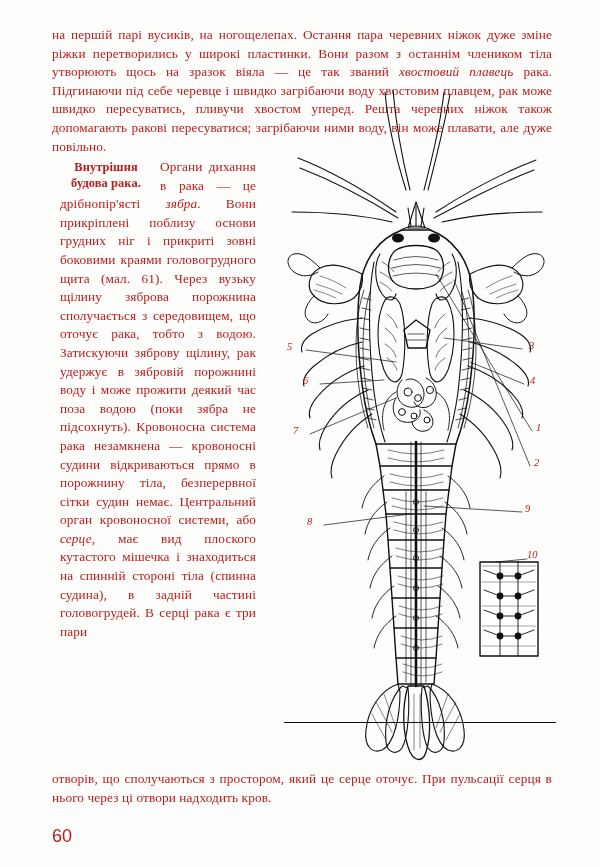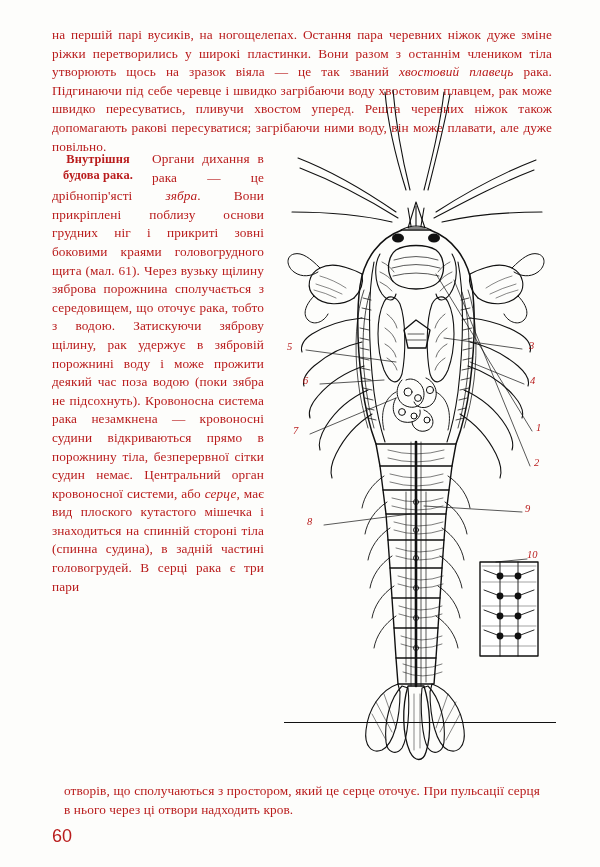--- a/index.html
+++ b/index.html
@@ -36,21 +36,21 @@
     position: absolute;
     left: 52px;
     top: 62px;
     width: 212px;
     font-size: 13.3px;
     line-height: 18.6px;
     text-align: justify;
     text-justify: inter-word;
     letter-spacing: 0.1px;
   }
-  .left-col p { margin: 0; }
+  .left-col p { margin: 8px; }
   .sidehead {
     float: left;
     width: 92px;
     margin: 2px 8px 0 0;
     font-weight: bold;
     font-size: 12.4px;
     line-height: 15.5px;
     text-align: center;
   }
   em.it { font-style: italic; }
@@ -59,21 +59,21 @@
   .bottom-block {
     position: absolute;
     left: 52px;
     top: 770px;
     width: 500px;
     font-size: 13.3px;
     line-height: 18.6px;
     text-align: justify;
     letter-spacing: 0.1px;
   }
-  .bottom-block p { margin: 12px; }
+  .bottom-block p { margin: 0; }
 
   
   .folio {
     position: absolute;
     left: 52px;
     top: 826px;
     font-size: 18px;
     font-family: "Liberation Sans", sans-serif;
   }
 

